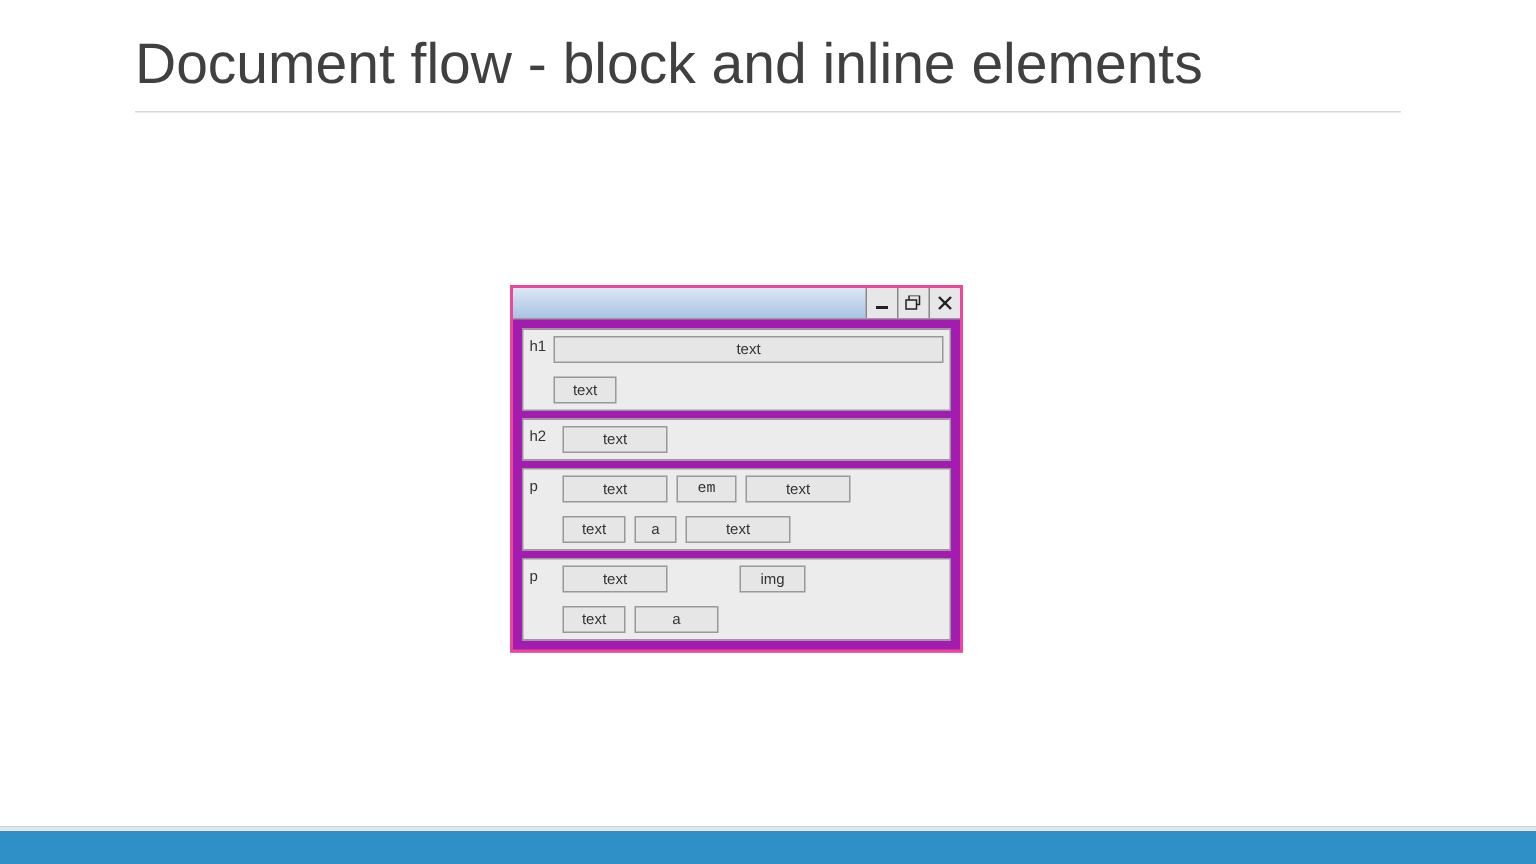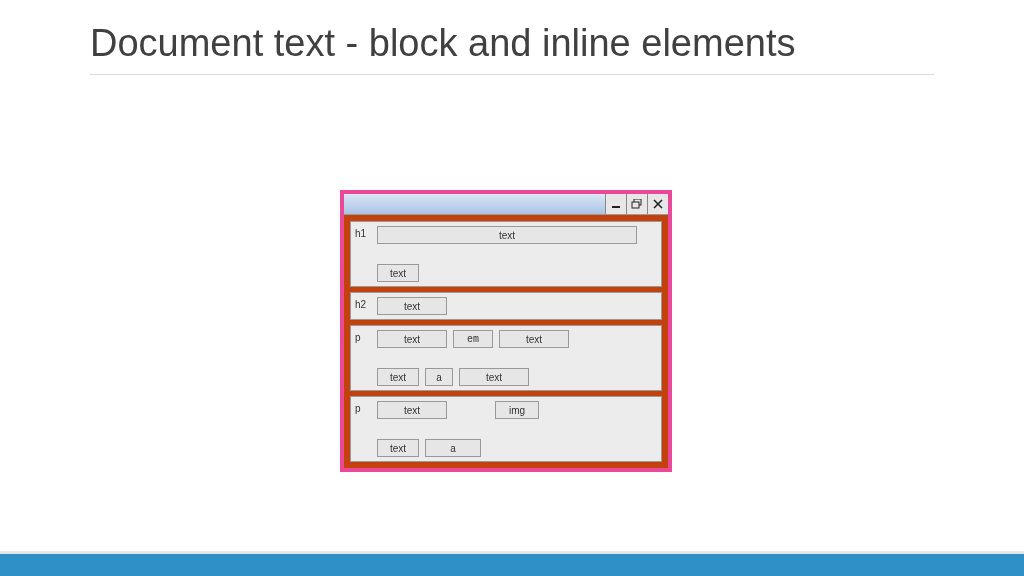--- a/index.html
+++ b/index.html
@@ -32,23 +32,23 @@
     height: 22px;
     background: #2e90c7;
     border-top: 3px solid #e6e6e6;
   }
 
   
   .win {
     position: absolute;
     left: 340px;
     top: 190px;
-    width: 332px;
-    border: 4px solid #ec4899;
-    background: #c2410c;
+    width: 302px;
+    border: 2px solid #ec4899;
+    background: #a21caf;
     box-sizing: border-box;
   }
   .win-bar {
     height: 20px;
     background: linear-gradient(#dce7f5, #a9c3e4);
     border-bottom: 1px solid #9a9a9a;
     display: flex;
     justify-content: flex-end;
     align-items: stretch;
   }
@@ -83,42 +83,42 @@
     width: 22px;
     font-family: Verdana, Arial, sans-serif;
     font-size: 10px;
     color: #333;
     padding-top: 2px;
   }
   .lines {
     flex: 1;
     display: flex;
     flex-direction: column;
-    gap: 20px;
+    gap: 9px;
   }
   .line {
     display: flex;
     gap: 6px;
   }
   .inline {
     border: 1px solid #999;
     background: #e6e6e6;
     font-family: Verdana, Arial, sans-serif;
     font-size: 10px;
     color: #333;
     height: 18px;
     line-height: 18px;
     text-align: center;
     box-sizing: border-box;
   }
 </style>
 </head>
 <body>
 
-<div class="title">Document text - block and inline elements</div>
+<div class="title">Document flow - block and inline elements</div>
 <hr class="rule">
 
 <div class="win">
   <div class="win-bar">
     <div class="win-btn" title="minimize">
       <svg width="10" height="10" viewBox="0 0 10 10">
           <line x1="1" y1="8" x2="9" y2="8" stroke="#222" stroke-width="2"></line>
         </svg>
     </div>
     <div class="win-btn" title="restore">

